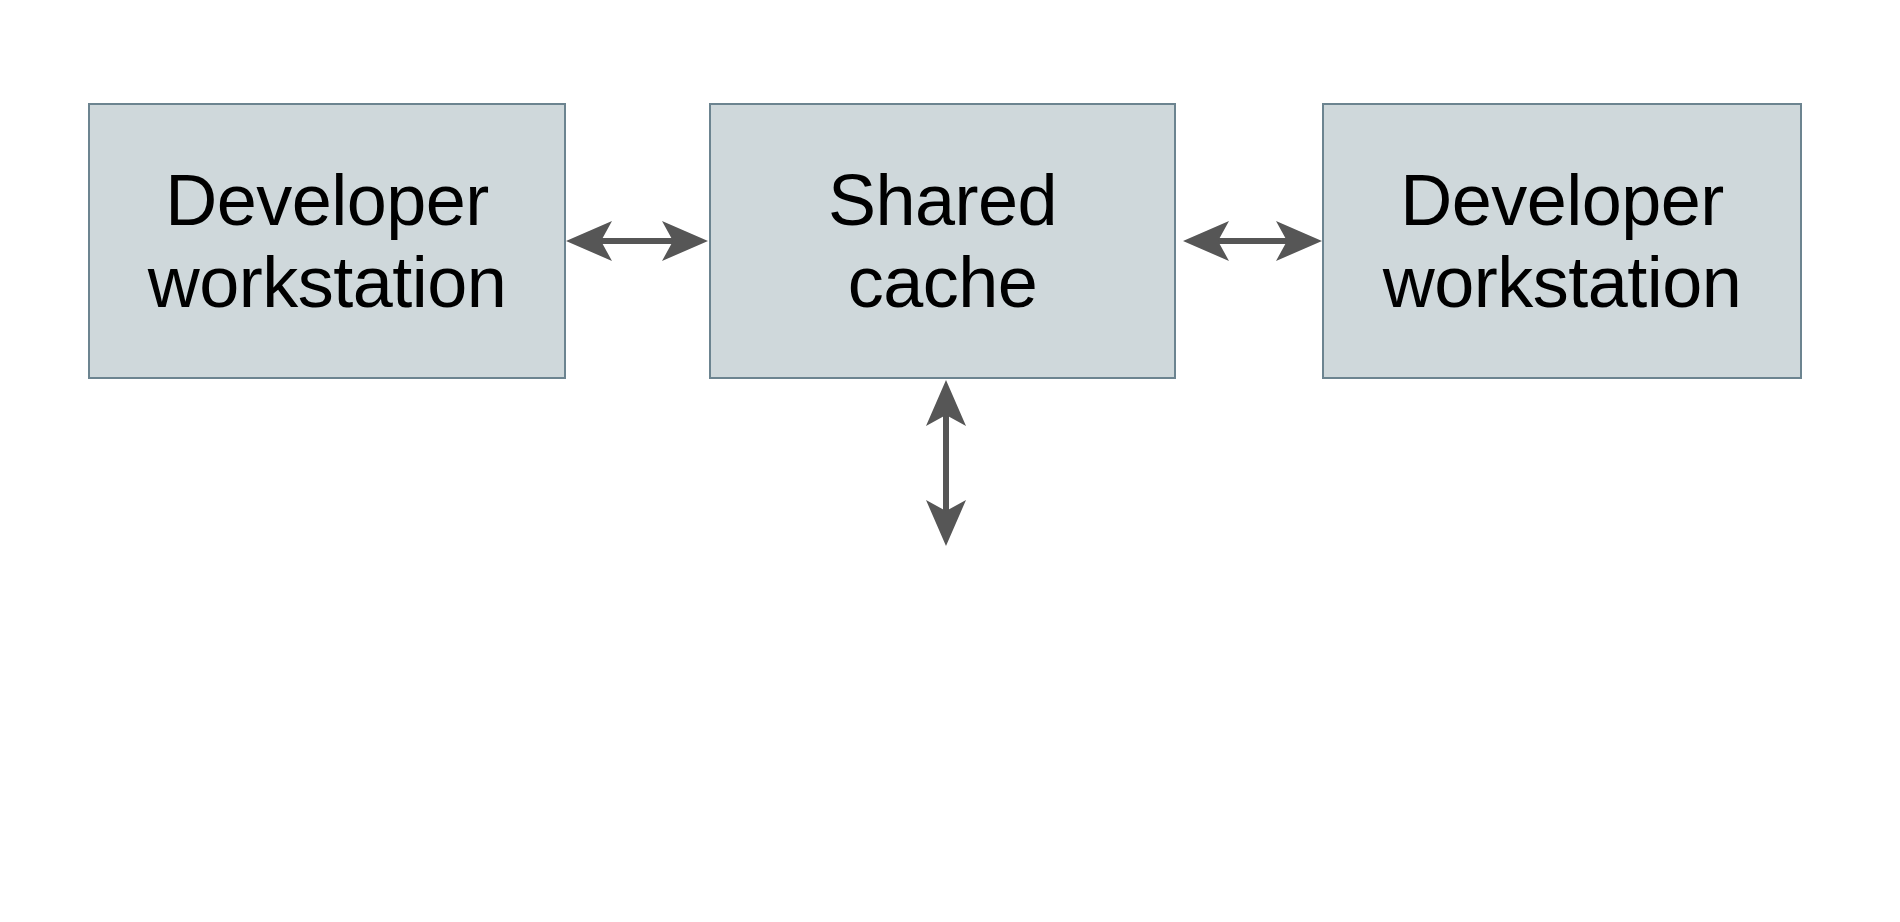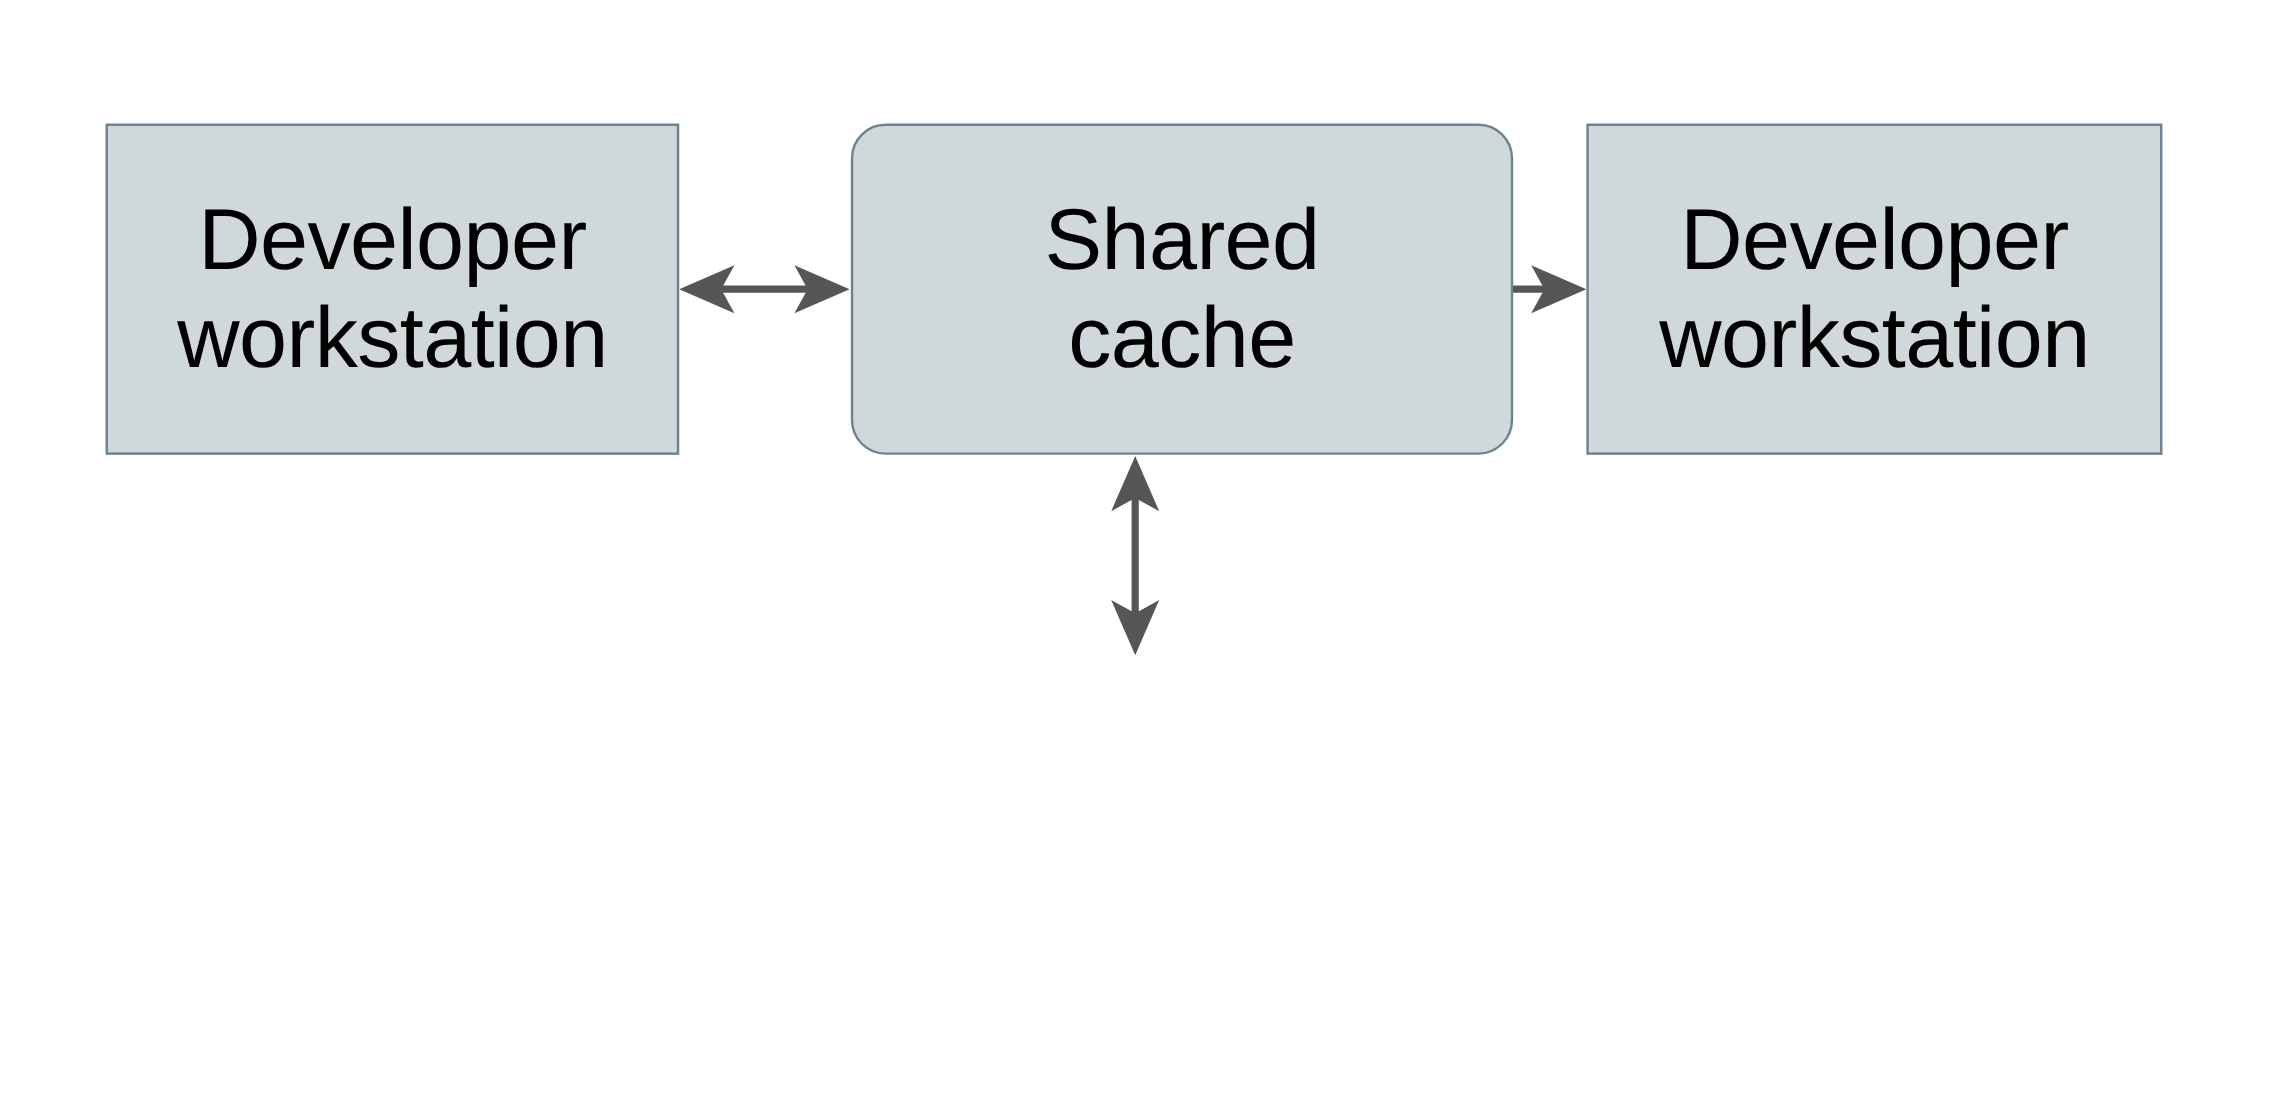--- a/index.html
+++ b/index.html
@@ -78,21 +78,21 @@
       <polygon class="edge-head" points="946,380 926,426 946,415 966,426"></polygon>
       <polygon class="edge-head" points="946,546 926,500 946,511 966,500"></polygon>
     </g>
   </svg>
 
   <div class="node" style="left:88px; top:103px; width:478px; height:276px;">
     <span class="node-label">Developer
 workstation</span>
   </div>
 
-  <div class="node" style="left:709px; top:103px; width:552px; height:276px;border-radius:29px;">
+  <div class="node" style="left:709px; top:103px; width:467px; height:276px;">
     <span class="node-label">Shared
 cache</span>
   </div>
 
   <div class="node" style="left:1322px; top:103px; width:480px; height:276px;">
     <span class="node-label">Developer
 workstation</span>
   </div>
 
 

